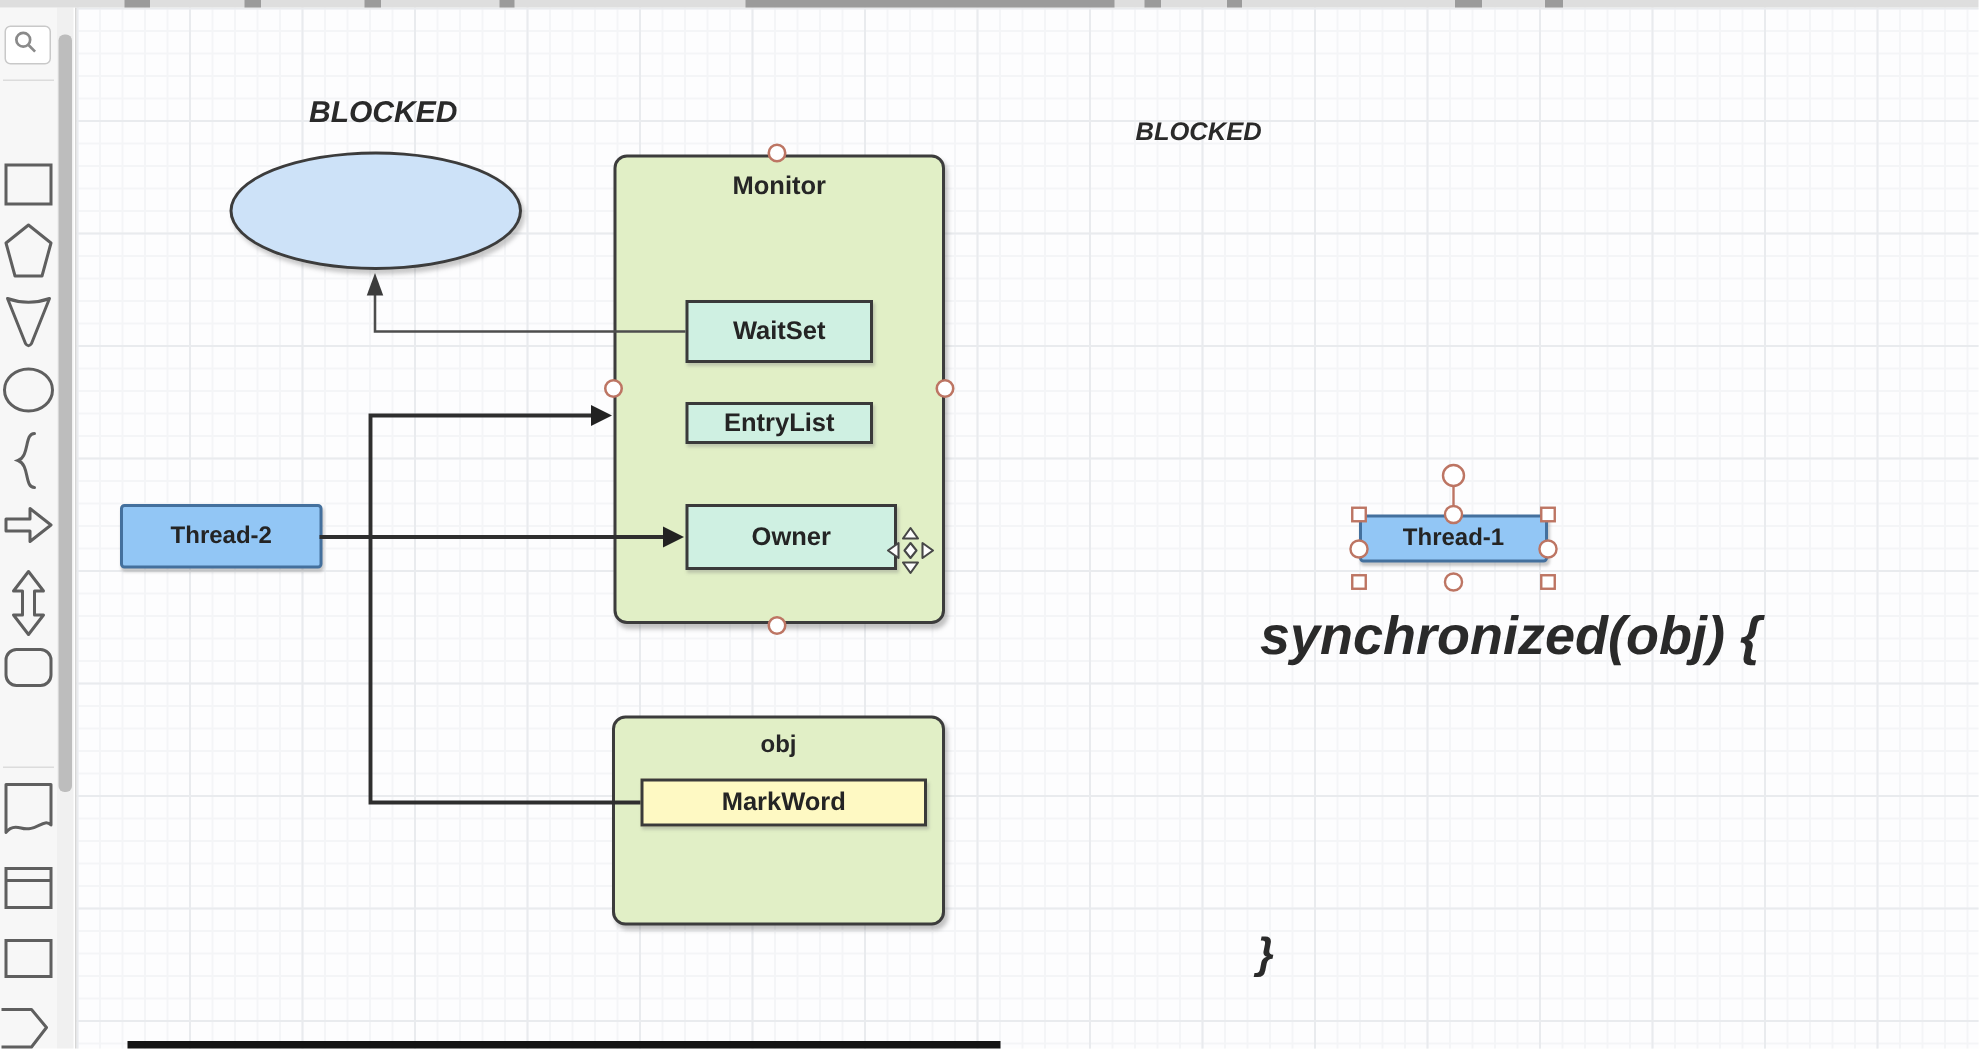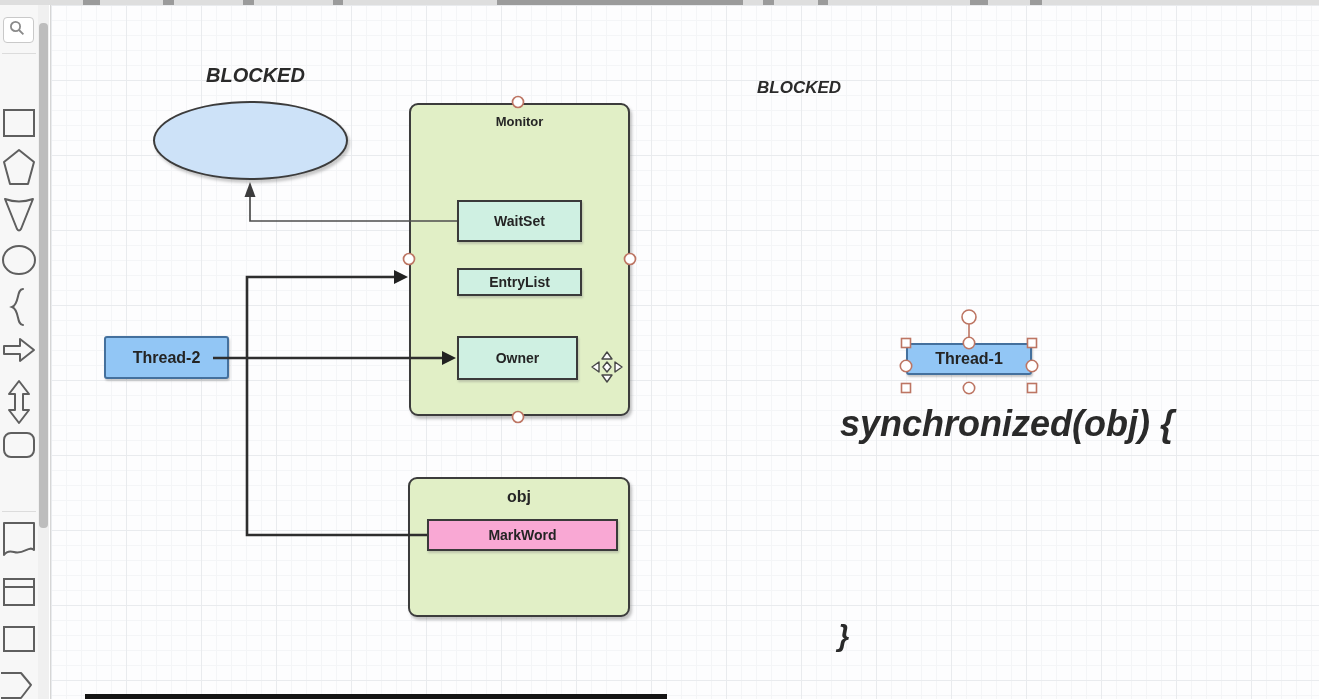--- a/index.html
+++ b/index.html
@@ -32,24 +32,24 @@
       linear-gradient(#f4f5f7 1px, transparent 1px),
       linear-gradient(90deg, #f4f5f7 1px, transparent 1px);
     background-size:75px 75px, 75px 75px, 15px 15px, 15px 15px;
     border-left:1px solid #d6d6d6; z-index:1; }
 
   
   .node { position:absolute; z-index:2; display:flex; align-items:center; justify-content:center;
     font-weight:bold; color:#242424; cursor:pointer; }
   .container-green { background:#e1efc6; border:2px solid #3c3c3c; border-radius:9px;
     box-shadow:2px 3px 3px rgba(120,120,120,.45); justify-content:flex-start; align-items:flex-start; }
-  .container-title { width:100%; text-align:center; font-weight:bold; font-size:13px; color:#262626; padding-top:9px; }
-  .subnode { background:#cff0e2; border:2px solid #3a3a3a; font-size:14px;
+  .container-title { width:100%; text-align:center; font-weight:bold; font-size:17px; color:#262626; padding-top:9px; }
+  .subnode { background:#cff0e2; border:2px solid #3a3a3a; font-size:17px;
     box-shadow:1px 2px 2px rgba(120,120,120,.35); }
-  .subnode-yellow { background:#f9a8d4; }
+  .subnode-yellow { background:#fef9c3; }
   .thread { background:#92c6f5; border:2px solid #44709d; border-radius:3px; font-size:16px;
     box-shadow:1px 2px 2px rgba(120,120,120,.4); }
   .ellipse-node { background:#cde2f8; border:2px solid #3c3c3c; border-radius:50%;
     box-shadow:2px 3px 3px rgba(120,120,120,.4); }
 
   .free-label { position:absolute; z-index:3; font-weight:bold; font-style:italic; color:#2a2a2a;
     white-space:nowrap; cursor:pointer; }
 
   
   .overlay { position:absolute; left:0; top:0; width:1319px; height:699px; z-index:4; pointer-events:none; }
@@ -158,28 +158,28 @@
   <div class="node ellipse-node" style="left:153px;top:101px;width:195px;height:79px"></div>
 
   <div class="free-label" style="left:206px;top:64px;font-size:20px">BLOCKED</div>
   <div class="free-label" style="left:757px;top:78px;font-size:17px">BLOCKED</div>
 
   <div class="node container-green" style="left:409px;top:103px;width:221px;height:313px">
     <div class="container-title">Monitor</div>
   </div>
   <div class="node subnode" style="left:457px;top:200px;width:125px;height:42px">WaitSet</div>
   <div class="node subnode" style="left:457px;top:268px;width:125px;height:28px">EntryList</div>
-  <div class="node subnode" style="left:457px;top:336px;width:121px;height:44px">Owner</div>
+  <div class="node subnode" style="left:457px;top:336px;width:141px;height:44px">Owner</div>
 
   <div class="node container-green" style="left:408px;top:477px;width:222px;height:140px">
     <div class="container-title" style="font-size:16px">obj</div>
   </div>
   <div class="node subnode subnode-yellow" style="left:427px;top:519px;width:191px;height:32px">MarkWord</div>
 
-  <div class="node thread" style="left:104px;top:336px;width:125px;height:43px">Thread-2</div>
+  <div class="node thread" style="left:80px;top:336px;width:135px;height:43px">Thread-2</div>
   <div class="node thread" style="left:906px;top:343px;width:126px;height:32px">Thread-1</div>
 
   <div class="free-label" style="left:840px;top:403px;font-size:36px">synchronized(obj) {</div>
   <div class="free-label" style="left:838px;top:620px;font-size:29px">}</div>
 
   <svg class="overlay" viewBox="0 0 1319 699">
 
     <g class="hit">
       <path d="M457 221 L250 221 L250 190" fill="none" stroke="#4d4d4d" stroke-width="1.7"></path>
       <polygon points="250,182 244.5,197 255.5,197" fill="#3c3c3c"></polygon>

